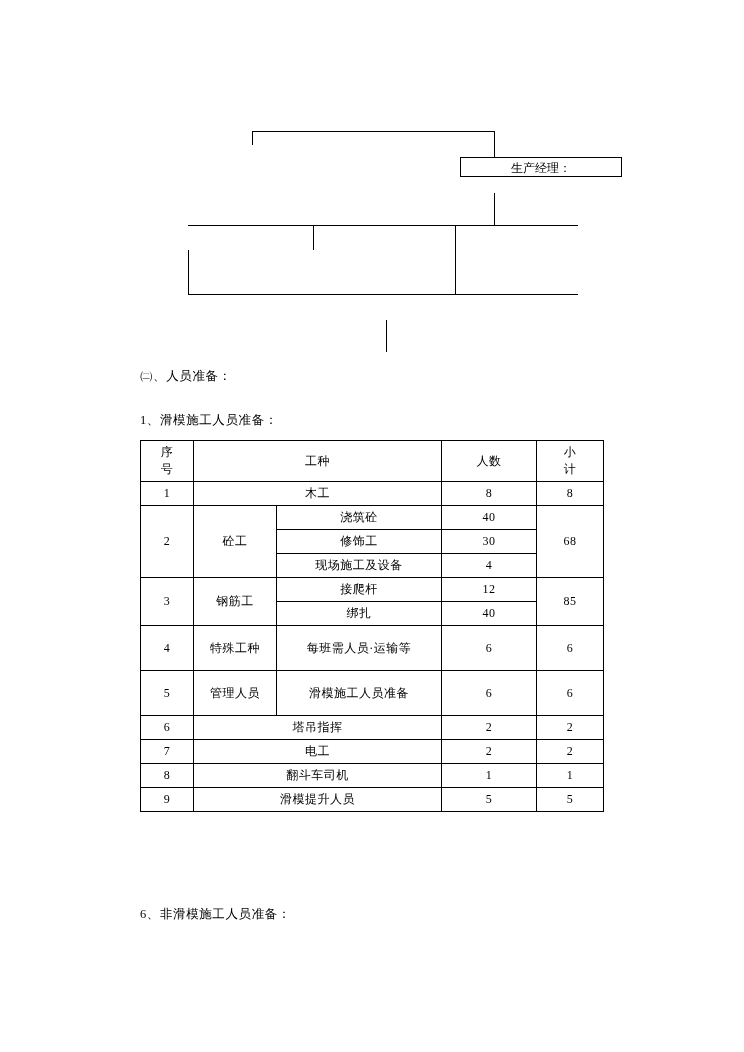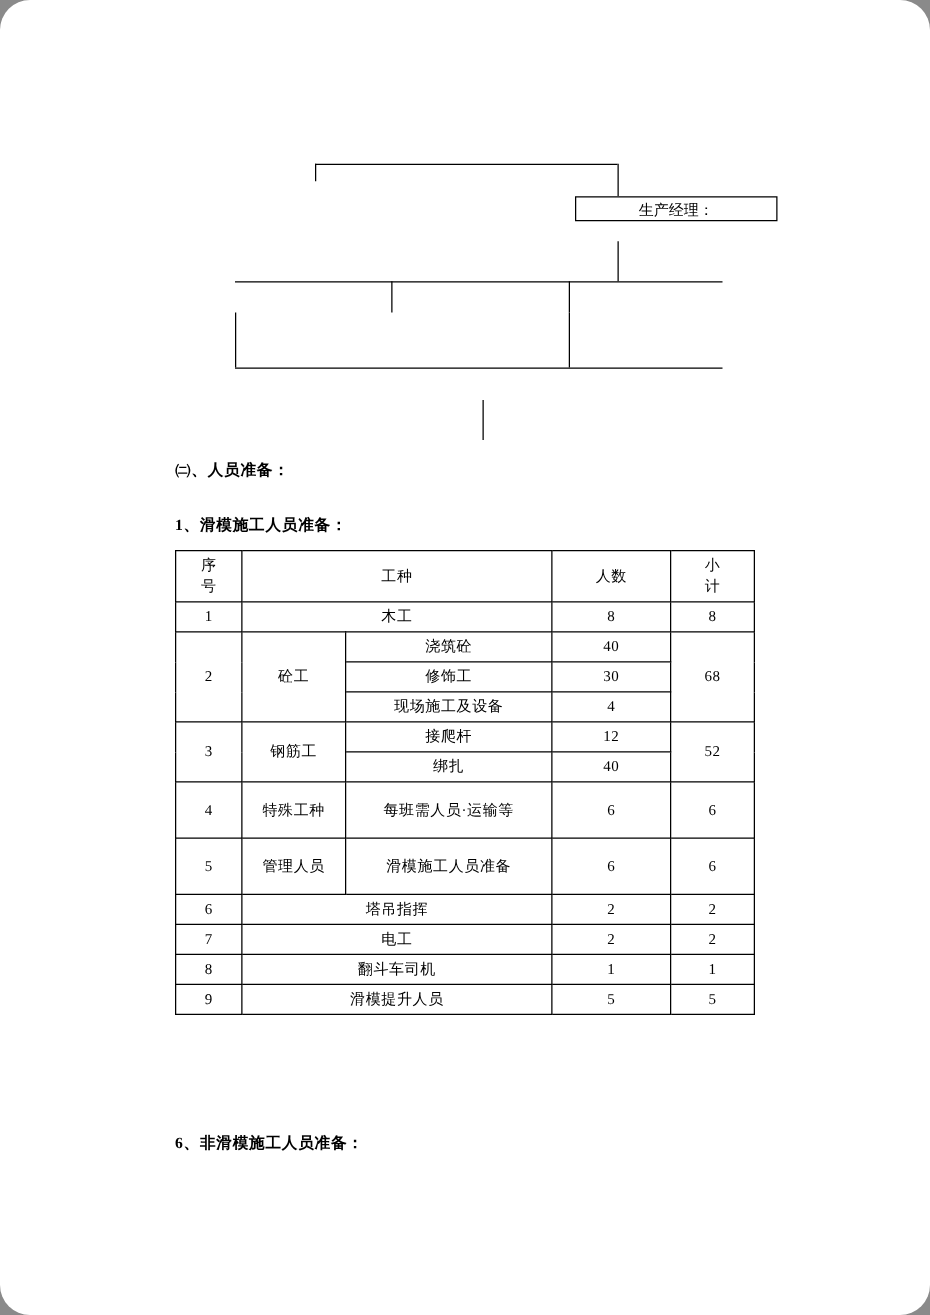--- a/index.html
+++ b/index.html
@@ -9,21 +9,20 @@
   }
   .page {
     position: relative;
     width: 744px;
     height: 1052px;
     background: #ffffff;
     margin: 0 auto;
     overflow: hidden;
     font-family: "Liberation Serif", "DejaVu Serif", serif;
     color: #000;
-    border-radius: 24px;
   }
 
   
   .chart {
     position: absolute;
     left: 0;
     top: 0;
     width: 744px;
     height: 360px;
   }
@@ -53,21 +52,20 @@
     white-space: nowrap;
   }
 
   
   .para {
     position: absolute;
     font-size: 12.5px;
     line-height: 20px;
     letter-spacing: 0.6px;
     white-space: nowrap;
-    font-weight: bold;
   }
 
   
   table.tbl {
     position: absolute;
     left: 140px;
     top: 440px;
     width: 464px;
     border-collapse: collapse;
     font-size: 12px;
@@ -161,21 +159,21 @@
       <tr>
         <td>现场施工及设备</td>
         <td>4</td>
       </tr>
 
       <tr>
         <td rowspan="2">3</td>
         <td rowspan="2">钢筋工</td>
         <td>接爬杆</td>
         <td>12</td>
-        <td rowspan="2">52</td>
+        <td rowspan="2">85</td>
       </tr>
       <tr>
         <td>绑扎</td>
         <td>40</td>
       </tr>
 
       <tr>
         <td class="cell-tall">4</td>
         <td>特殊工种</td>
         <td>每班需人员·运输等</td>

